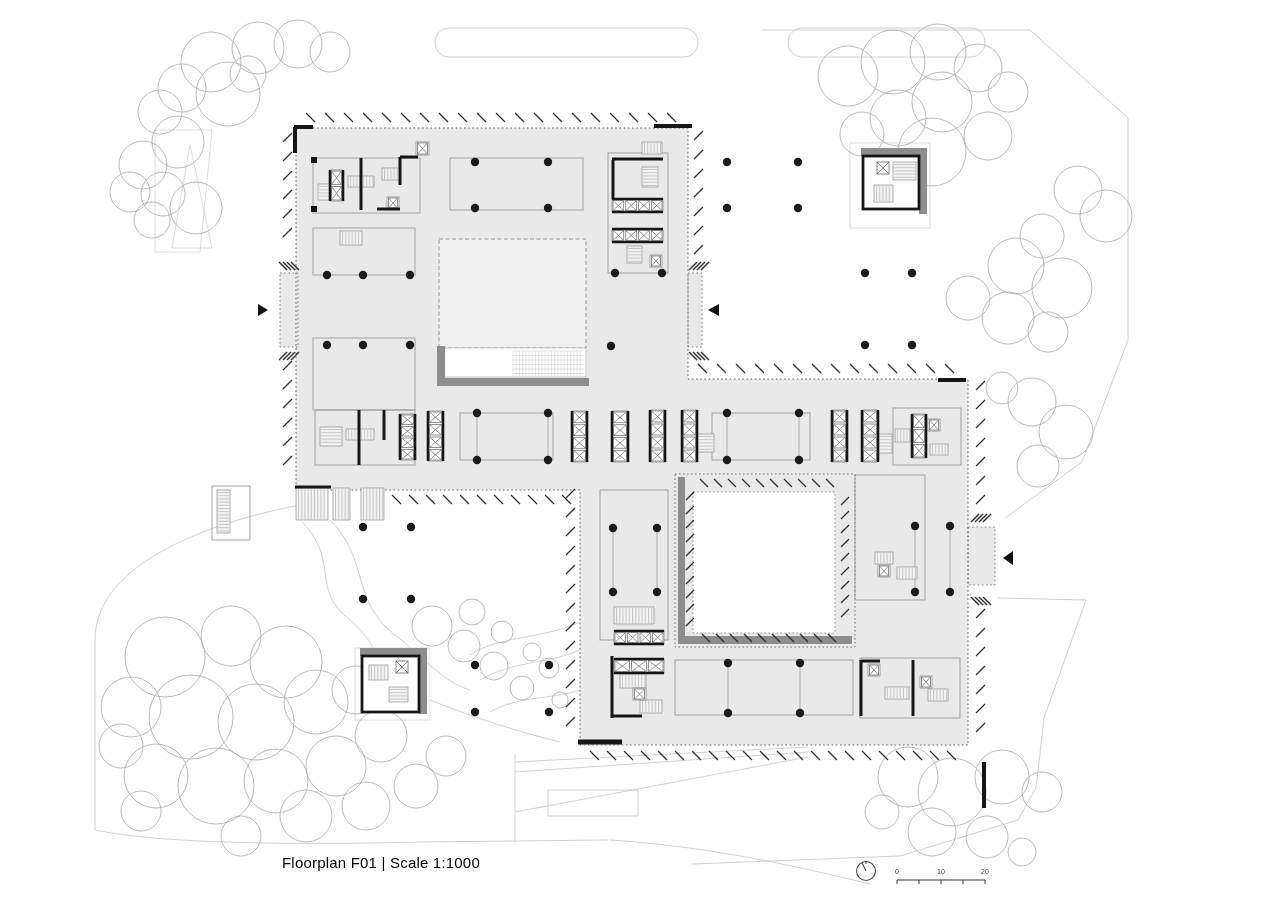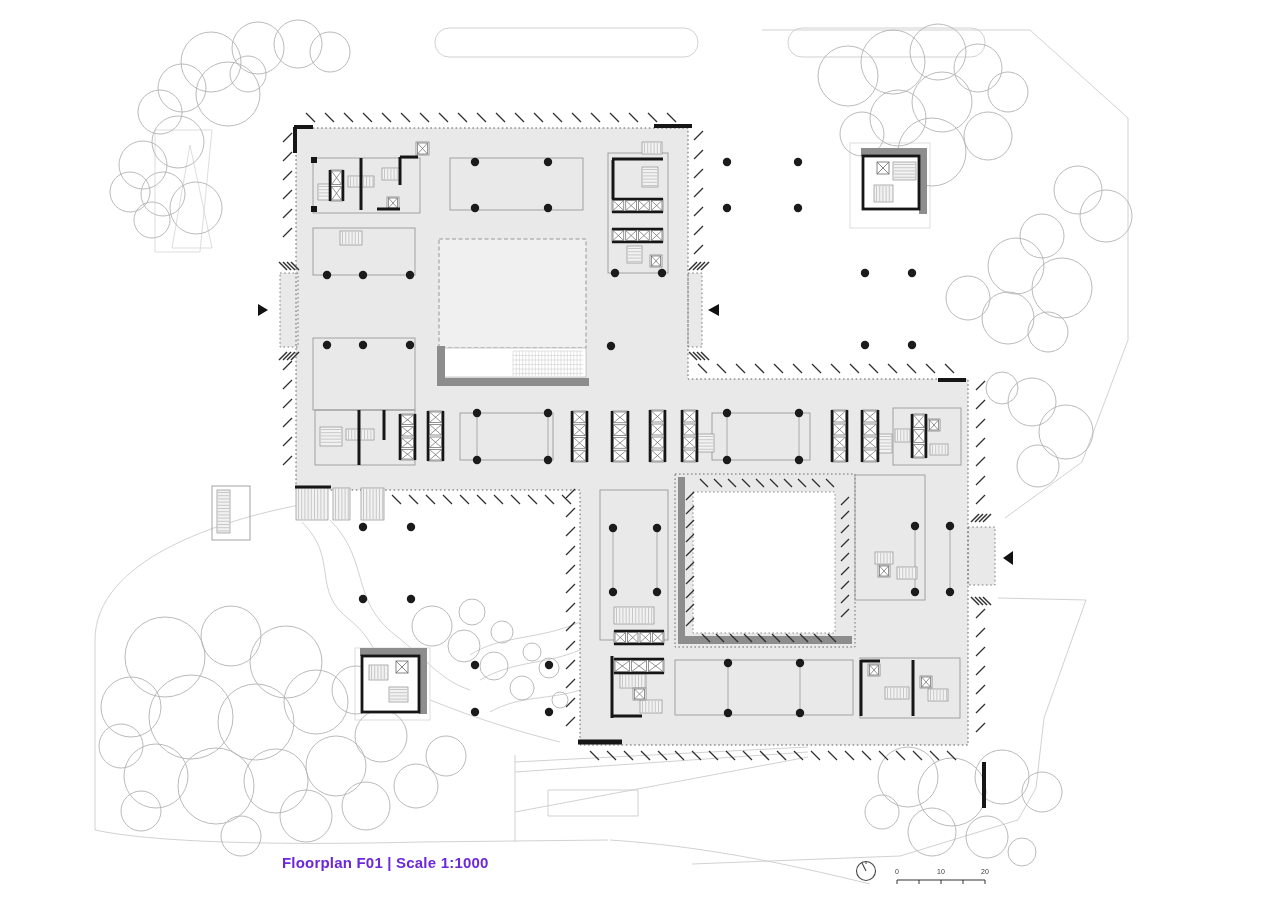--- a/index.html
+++ b/index.html
@@ -1,20 +1,20 @@
 <!DOCTYPE html>
 <html><head>
 <meta charset="utf-8">
 <style>
   html,body{margin:0;padding:0;background:#ffffff;}
   .stage{position:relative;width:1280px;height:904px;background:#fff;overflow:hidden;
          font-family:"Liberation Sans",sans-serif;}
   .stage svg{position:absolute;left:0;top:0;}
-  .footer-title{position:absolute;left:282px;top:854px;font-size:15px;color:#6d28d9;
-                letter-spacing:.2px;white-space:nowrap;font-weight:bold;}
+  .footer-title{position:absolute;left:282px;top:854px;font-size:15px;color:#000000;
+                letter-spacing:.2px;white-space:nowrap;}
 </style>
 </head>
 <body>
 
 <div class="stage">
   <svg id="plan-svg" width="1280" height="904" viewBox="0 0 1280 904">
       <g>
         <rect x="435" y="28" width="263" height="29" rx="14" fill="none" stroke="#cccccc" stroke-width="0.9"></rect>
         <rect x="788" y="28" width="197" height="29" rx="14" fill="none" stroke="#cccccc" stroke-width="0.9"></rect>
         <polygon points="155,130 212,130 200,252 155,252" fill="none" stroke="#d9d9d9" stroke-width="0.9"></polygon>

